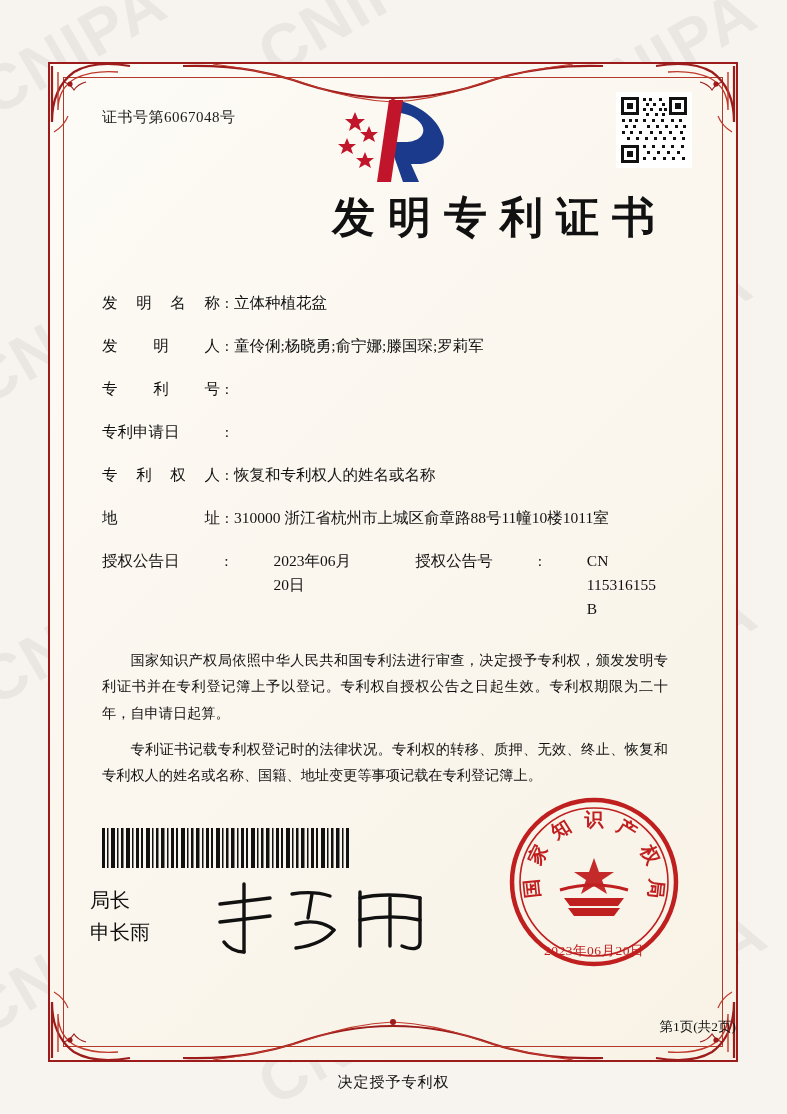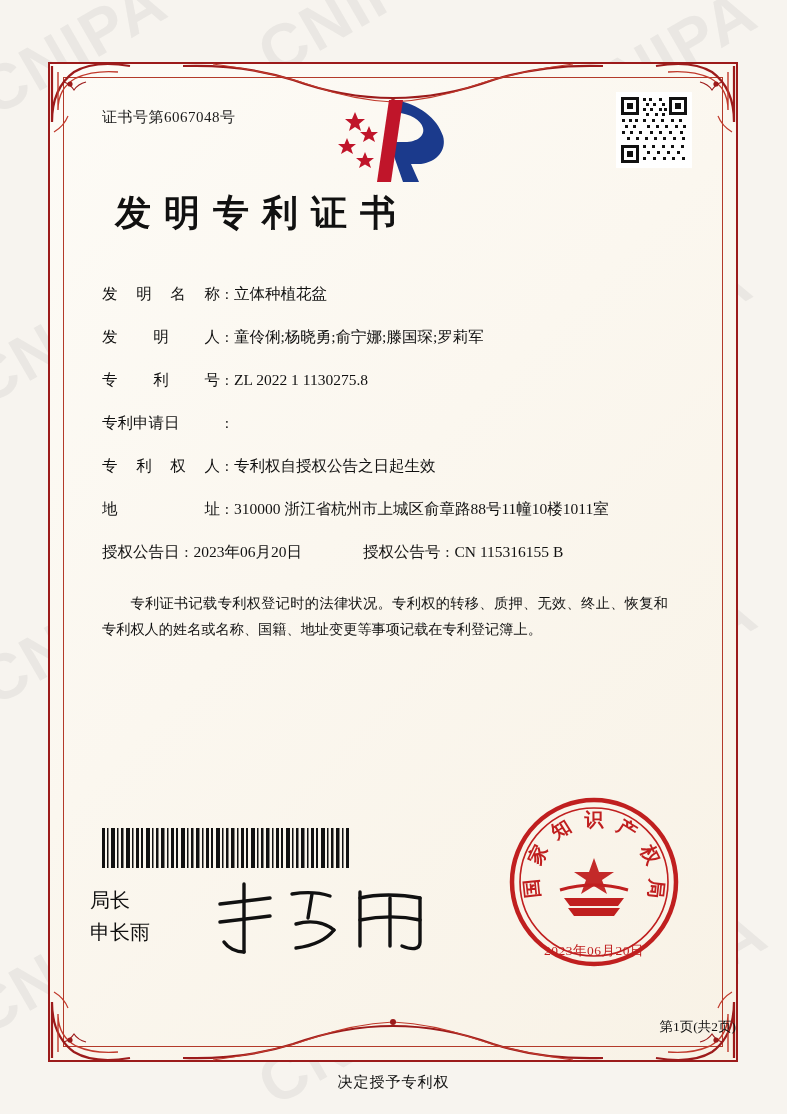--- a/index.html
+++ b/index.html
@@ -117,22 +117,22 @@
     width: 76px;
     height: 76px;
     background: #fff;
     padding: 3px;
     box-sizing: border-box;
   }
   .qr svg { display: block; }
 
   .doc-title {
     margin-top: 62px;
-    text-align: left;
-    font-size: 36px;
+    text-align: right;
+    font-size: 43px;
     letter-spacing: 13px;
     color: #111;
     font-weight: bold;
     font-family: "Liberation Serif", serif;
     text-indent: 13px;
   }
 
   .fields {
     margin-top: 44px;
     font-size: 15.5px;
@@ -151,20 +151,21 @@
     justify-content: space-between;
     letter-spacing: 0;
   }
   .fcolon { width: 14px; flex: 0 0 14px; text-align: center; }
   .fval { flex: 1; }
   .fval.wrap { max-width: 420px; }
 
   .frow.split .seg {
     display: flex;
     align-items: flex-start;
+    gap: 40px;
   }
   .frow.split .seg2 { margin-left: 61px; }
   .seg-label { white-space: nowrap; }
 
   .paras {
     margin-top: 26px;
     font-size: 14.2px;
     line-height: 1.85;
     color: #111;
     text-align: justify;
@@ -427,37 +428,36 @@
         <span class="fval">童伶俐;杨晓勇;俞宁娜;滕国琛;罗莉军</span>
       </div>
 
       <div class="frow">
         <span class="flabel">
           <span>专</span>
             <span>利</span>
             <span>号</span>
         </span>
         <span class="fcolon">:</span>
-        <span class="fval">ZL 2022 1 1130275.8</span>
       </div>
 
       <div class="frow">
         <span class="flabel">专利申请日</span>
         <span class="fcolon">:</span>
       </div>
 
       <div class="frow">
         <span class="flabel">
           <span>专</span>
             <span>利</span>
             <span>权</span>
             <span>人</span>
         </span>
         <span class="fcolon">:</span>
-        <span class="fval">专利权自授权公告之日起生效</span>
+        <span class="fval">恢复和专利权人的姓名或名称</span>
       </div>
 
       <div class="frow">
         <span class="flabel">
           <span>地</span>
             <span>址</span>
         </span>
         <span class="fcolon">:</span>
         <span class="fval wrap">310000 浙江省杭州市上城区俞章路88号11幢10楼1011室</span>
       </div>
@@ -471,20 +471,21 @@
         <span class="seg seg2">
           <span class="seg-label">授权公告号</span>
           <span class="fcolon">:</span>
           <span>CN 115316155 B</span>
         </span>
       </div>
 
     </div>
 
     <div class="paras">
+      <p>国家知识产权局依照中华人民共和国专利法进行审查，决定授予专利权，颁发发明专利证书并在专利登记簿上予以登记。专利权自授权公告之日起生效。专利权期限为二十年，自申请日起算。</p>
       <p>专利证书记载专利权登记时的法律状况。专利权的转移、质押、无效、终止、恢复和专利权人的姓名或名称、国籍、地址变更等事项记载在专利登记簿上。</p>
     </div>
 
     <div class="barcode">
       <svg width="250" height="40" viewBox="0 0 250 40">
         <g fill="#111">
           <rect x="0" y="0" width="3" height="40"></rect>
             <rect x="5" y="0" width="1.5" height="40"></rect>
           <rect x="9" y="0" width="4" height="40"></rect>
             <rect x="15" y="0" width="1.5" height="40"></rect>

